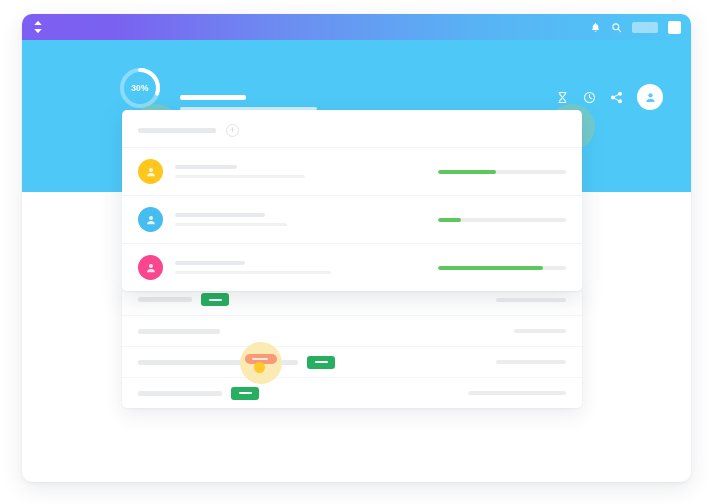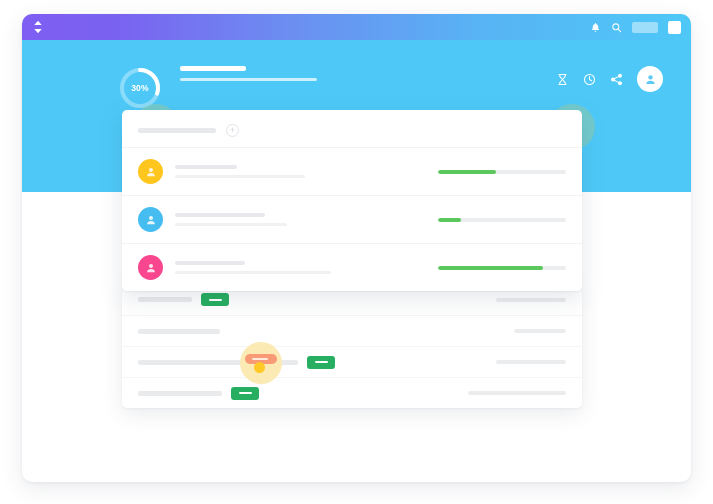--- a/index.html
+++ b/index.html
@@ -49,21 +49,21 @@
   
   #hero {
     position: relative;
     height: 152px;
     background: #4ec9f7;
   }
 
   #hero-inner {
     position: absolute;
     left: 96px; right: 28px; top: 26px;
-    display: flex; align-items: flex-start;
+    display: flex; align-items: flex-end;
   }
 
   
   #progress-ring { position: relative; width: 44px; height: 44px; flex: 0 0 auto; }
   #progress-ring svg { display:block; transform: rotate(-90deg); }
   #progress-label {
     position: absolute; inset: 0;
     display: flex; align-items: center; justify-content: center;
     font-size: 8.5px; font-weight: bold; color: #ffffff; letter-spacing: .2px;
   }

